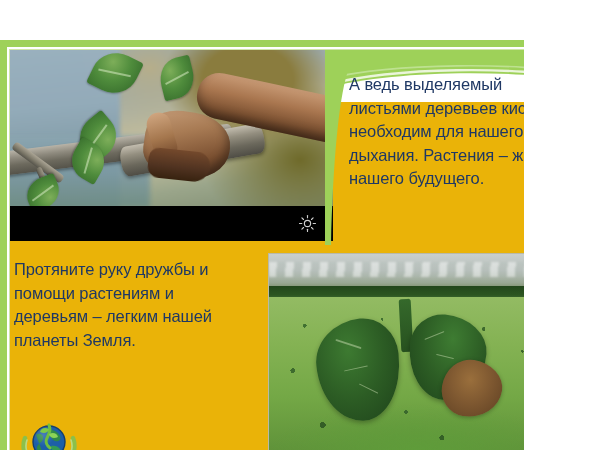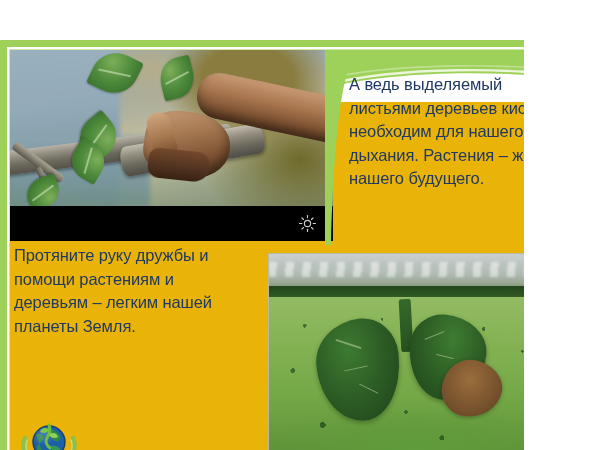--- a/index.html
+++ b/index.html
@@ -250,21 +250,21 @@
   
   .text-right{
     position:absolute;left:349px;top:33px;width:225px;
     z-index:20;
     color:#1f3864;
     font-size:16.5px;line-height:23.5px;
     font-weight:400;
     letter-spacing:-.1px;
   }
   .text-left{
-    position:absolute;left:14px;top:204px;width:215px;
+    position:absolute;left:14px;top:218px;width:215px;
     z-index:20;
     color:#1f3864;
     font-size:16.5px;line-height:23.5px;
     font-weight:400;
     letter-spacing:-.1px;
   }
 
   
   .earth-logo{
     position:absolute;left:18px;top:376px;width:62px;height:56px;z-index:25;

